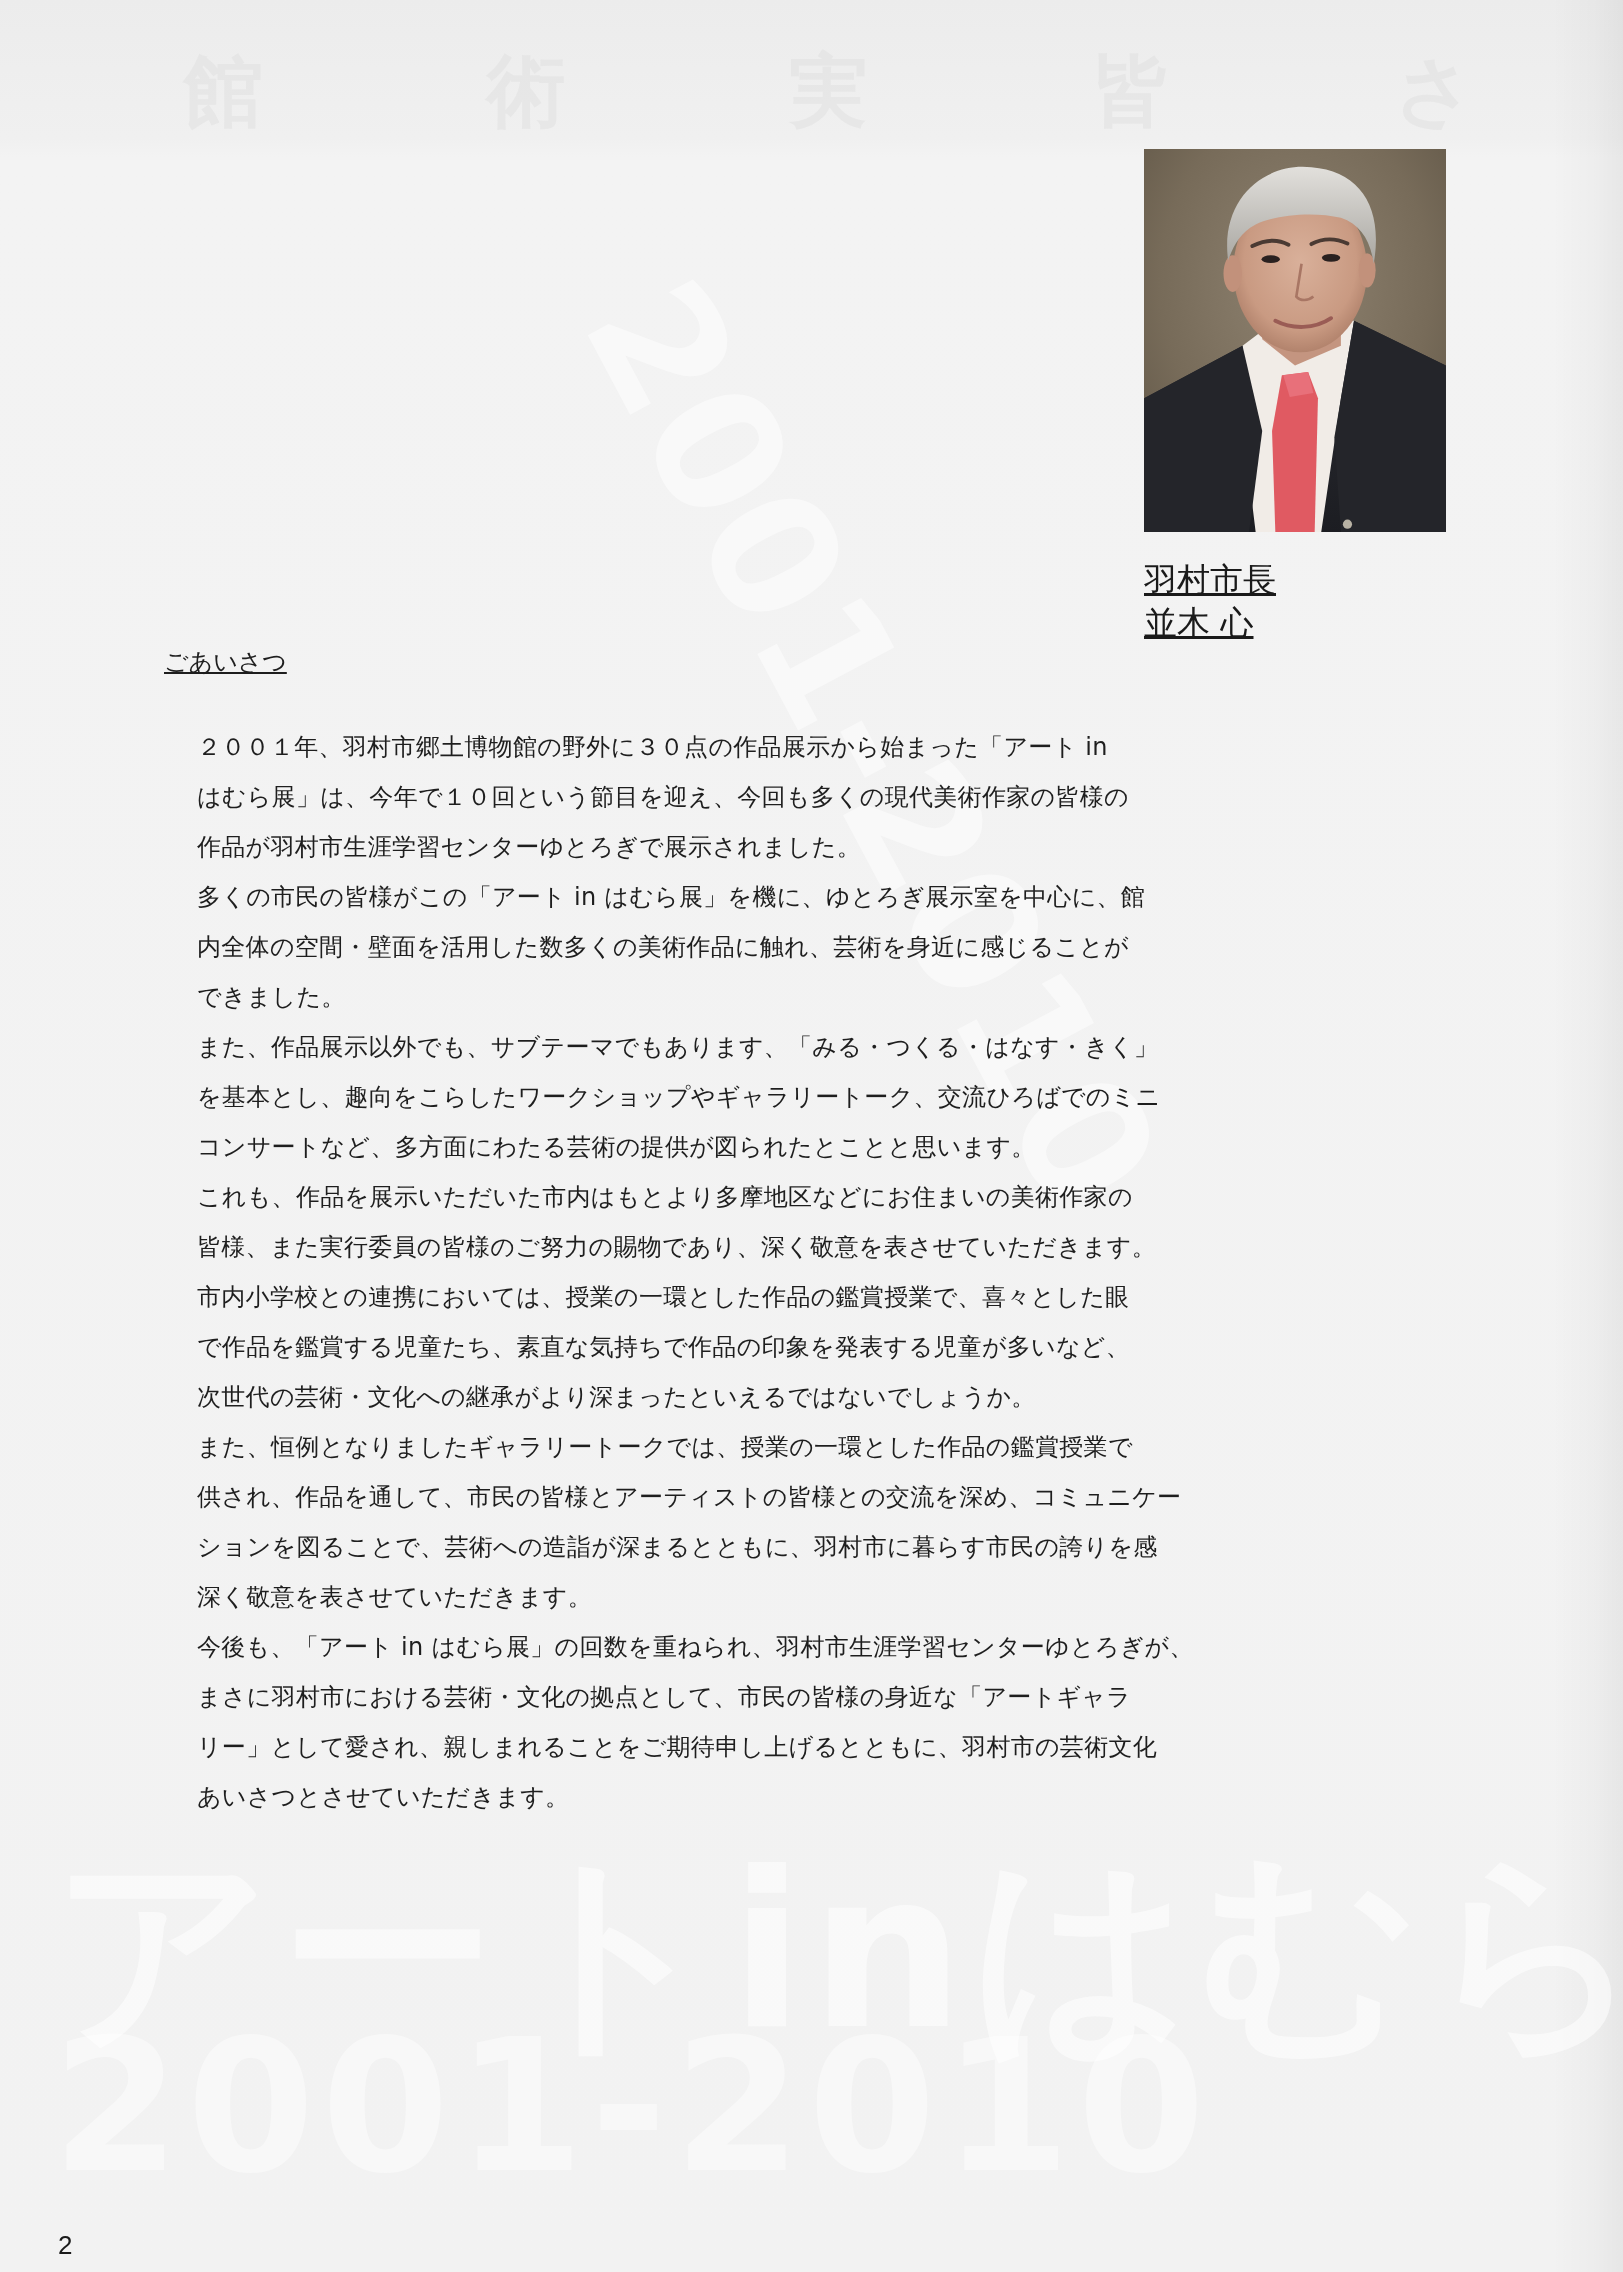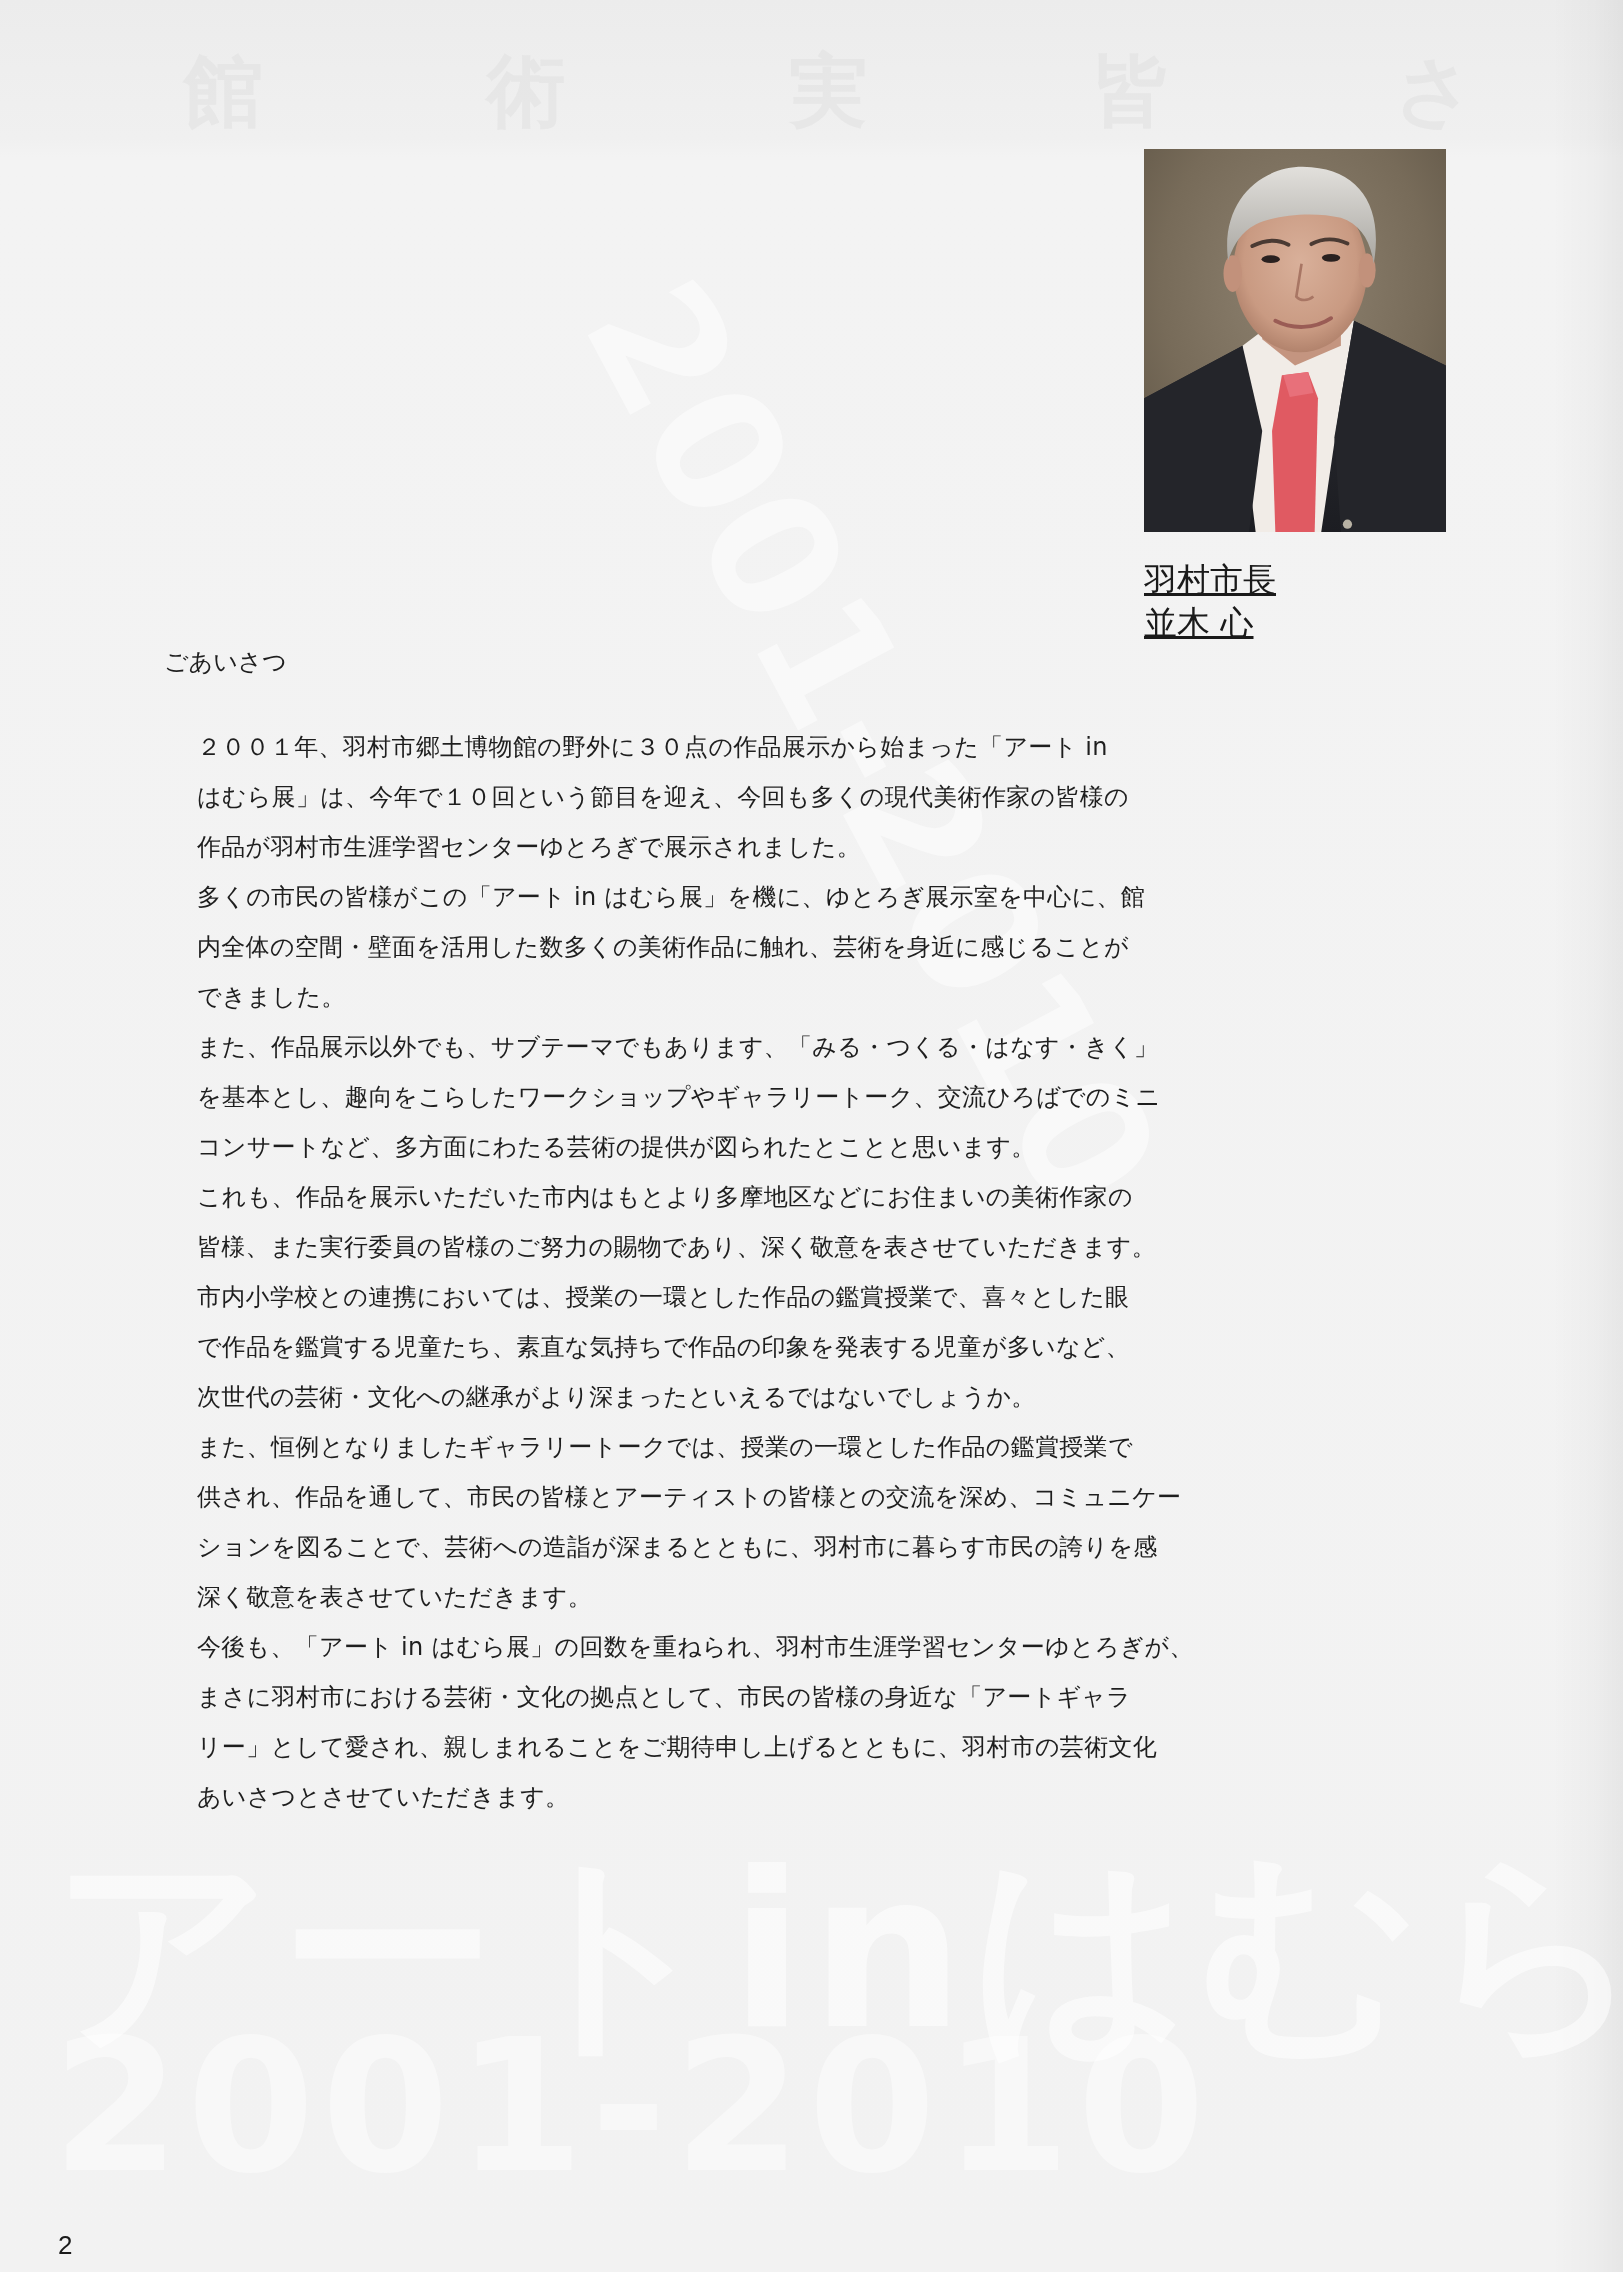--- a/index.html
+++ b/index.html
@@ -94,20 +94,21 @@
     }
     .caption div { white-space: nowrap; }
 
     .heading {
       position: absolute;
       left: 164px;
       top: 646px;
       font-size: 24px;
       color: #1e1e1e;
       white-space: nowrap;
+      text-decoration: underline;
     }
 
     .body-text {
       position: absolute;
       left: 164px;
       top: 732px;
       width: 944px;
       margin-left: 33px;
     }
     .body-text .line {

